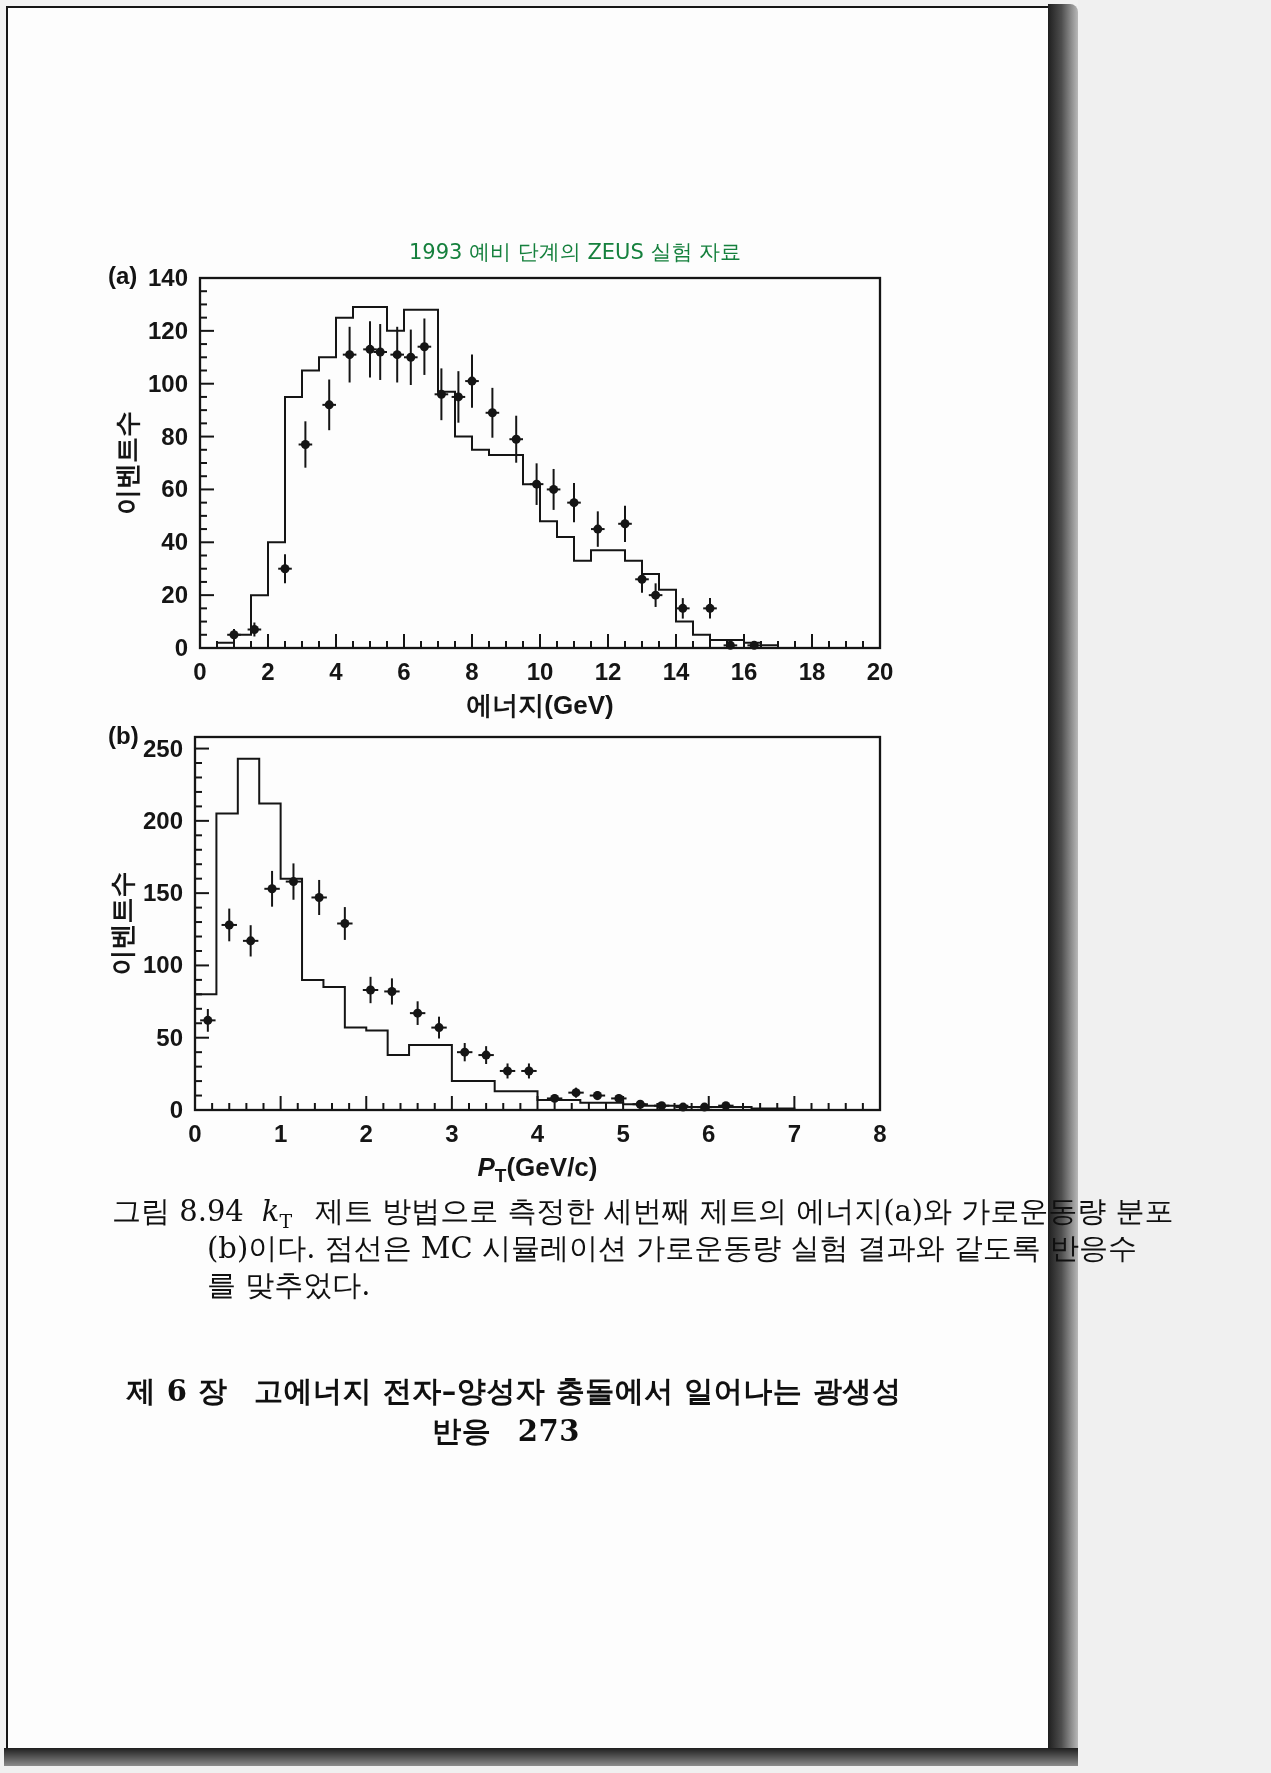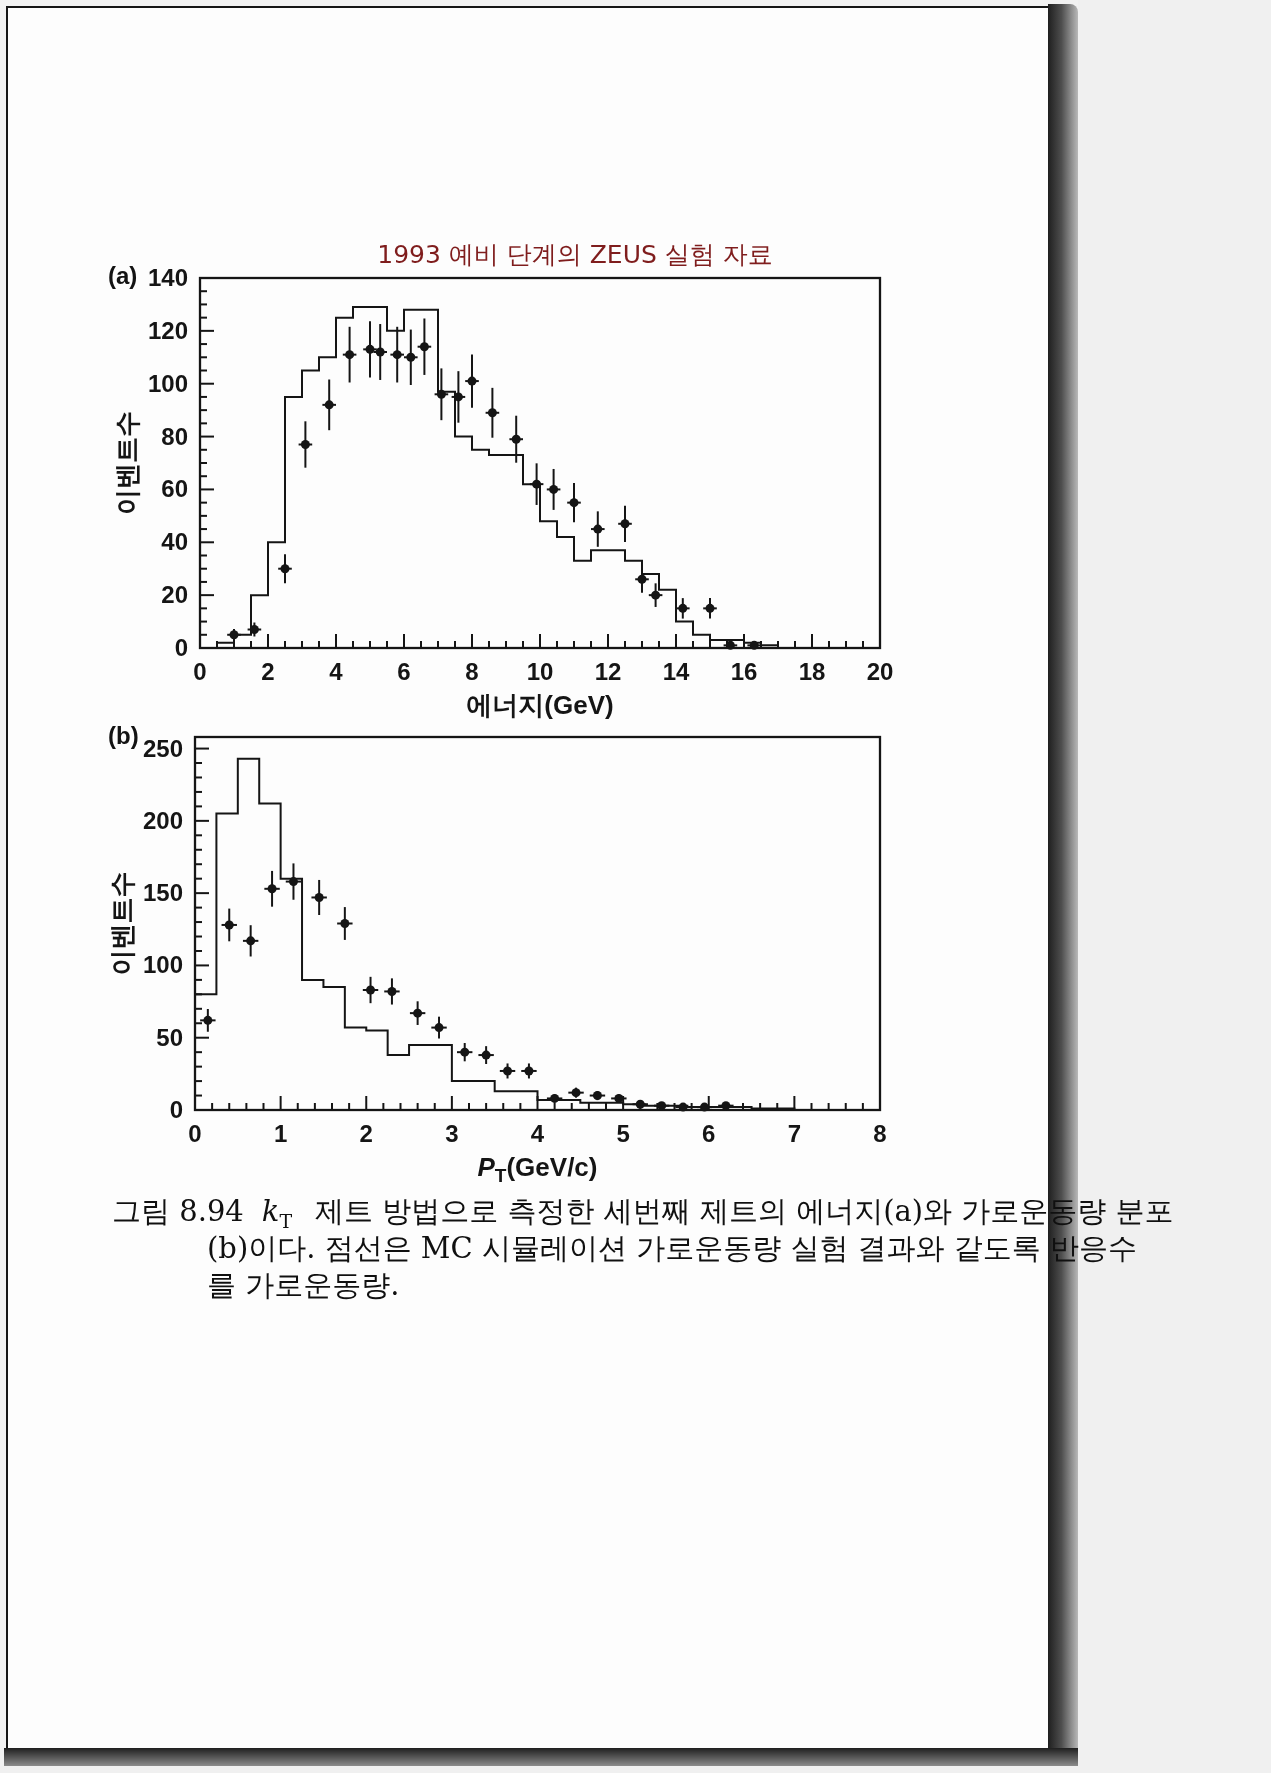--- a/index.html
+++ b/index.html
@@ -24,21 +24,21 @@
   }
   .bottom-band {
     position:absolute; left:4px; top:1748px; width:1074px; height:18px;
     background:linear-gradient(180deg,#1f1f1f,#8b8b8b);
   }
   .bottom-margin-area {
     position:absolute; left:0; top:1766px; width:1271px; height:7px; background:#f0f0f0;
   }
   .figure-title {
     position:absolute; left:230px; top:238px; width:690px;
-    text-align:center; font-size:25px; font-weight:500; color:#7f1d1d;
+    text-align:center; font-size:21px; font-weight:500; color:#15803d;
     font-family:"DejaVu Sans", sans-serif;
   }
   .panel-label {
     position:absolute; font-size:24px; font-weight:700; color:#131313;
     font-family:"Liberation Sans", sans-serif;
   }
   #panel-a-label { left:108px; top:262px; }
   #panel-b-label { left:108px; top:722px; }
   svg.chart { position:absolute; overflow:visible; }
   #chart-a { left:110px; top:238px; }
@@ -419,16 +419,21 @@
         </g>
         <text x="432.5" y="464" text-anchor="middle" class="axis-title"><tspan font-style="italic">P</tspan><tspan dy="6" font-size="19">T</tspan><tspan dy="-6">(GeV/c)</tspan></text>
         <text x="26" y="211.5" text-anchor="middle" transform="rotate(-90 26 211.5)" class="axis-title">이벤트수</text>
       </g>
     </svg>
 
   <div class="caption" id="caption-line1">
     <span class="fig-label">그림 8.94</span><i>k</i><sub>T</sub><span class="after-kt">제트 방법으로 측정한 세번째 제트의 에너지(a)와 가로운동량 분포</span>
   </div>
   <div class="caption" id="caption-line2">(b)이다. 점선은 MC 시뮬레이션 가로운동량 실험 결과와 같도록 반응수</div>
-  <div class="caption" id="caption-line3">를 가로운동량.</div>
-
+  <div class="caption" id="caption-line3">를 맞추었다.</div>
+
+  <div class="page-footer">
+    <span>제 6 장</span>
+    <span>고에너지 전자–양성자 충돌에서 일어나는 광생성 반응</span>
+    <span>273</span>
+  </div>
 
 </div>
 
 </body></html>

